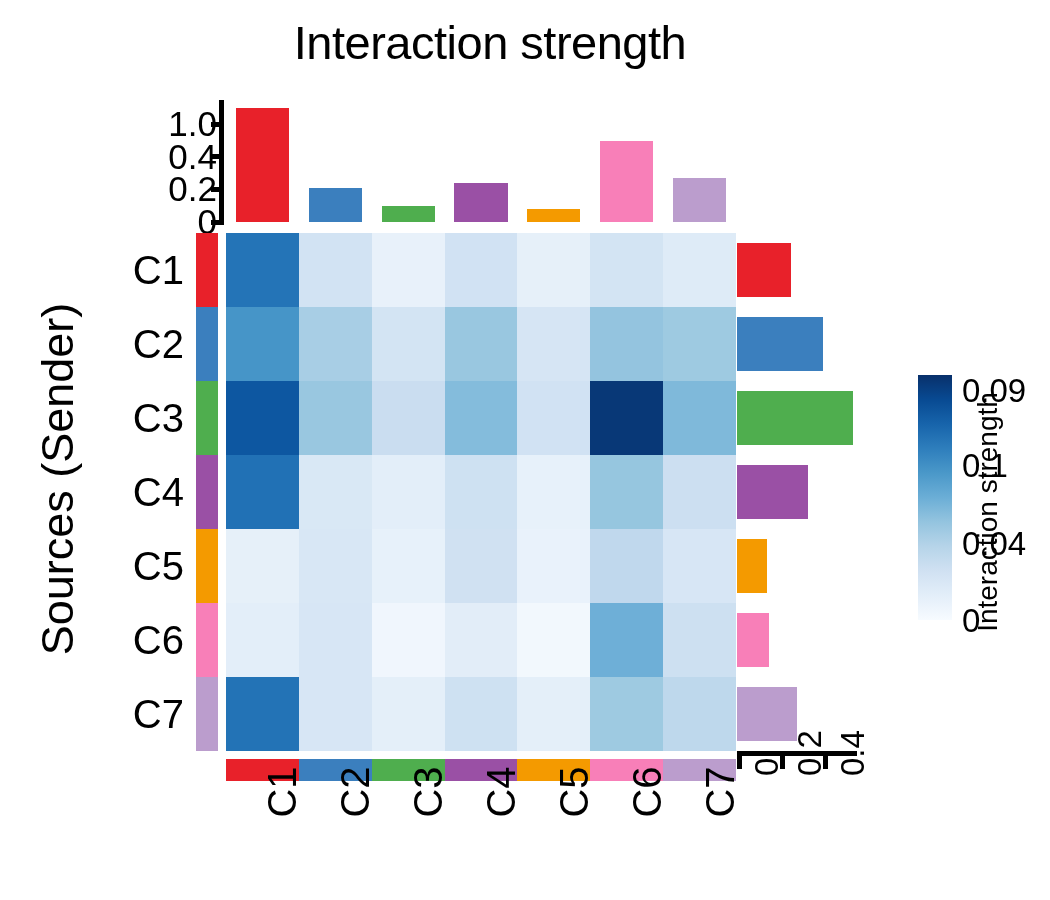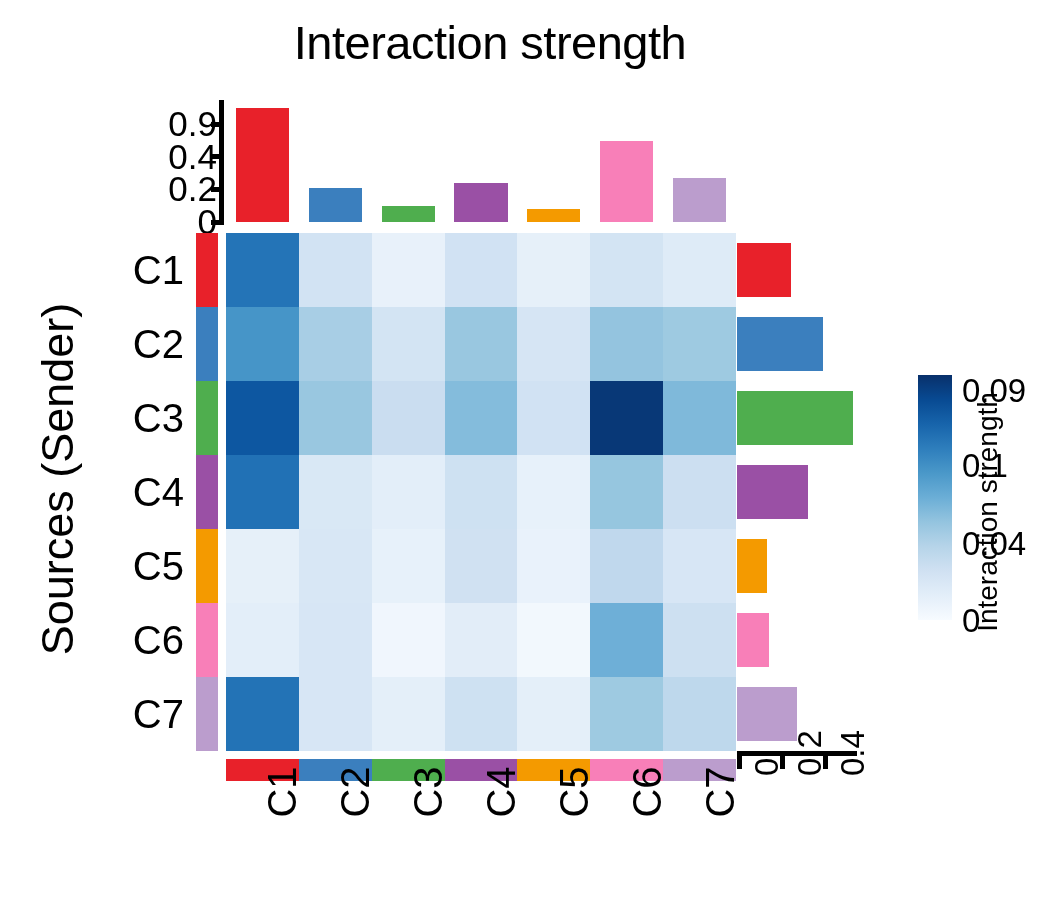--- a/index.html
+++ b/index.html
@@ -80,21 +80,21 @@
   <div class="ylab">Sources (Sender)</div>
 
   <div id="topaxis">
       <div class="ttick" style="top: 119.5px;"></div>
       <div class="ttlab" style="top: 104px;">0</div>
       <div class="ttick" style="top: 86.9667px;"></div>
       <div class="ttlab" style="top: 71.4667px;">0.2</div>
       <div class="ttick" style="top: 54.4333px;"></div>
       <div class="ttlab" style="top: 38.9333px;">0.4</div>
       <div class="ttick" style="top: 21.9px;"></div>
-      <div class="ttlab" style="top: 6.4px;">0.9</div>
+      <div class="ttlab" style="top: 6.4px;">1.0</div>
     </div>
   <div id="topchart">
       <div class="topbar" style="left: 9.83571px; width: 53.1857px; height: 113.867px; background: rgb(232, 33, 42);"></div>
       <div class="topbar" style="left: 82.6929px; width: 53.1857px; height: 34.16px; background: rgb(59, 127, 190);"></div>
       <div class="topbar" style="left: 155.55px; width: 53.1857px; height: 16.2667px; background: rgb(79, 174, 78);"></div>
       <div class="topbar" style="left: 228.407px; width: 53.1857px; height: 39.04px; background: rgb(154, 80, 165);"></div>
       <div class="topbar" style="left: 301.264px; width: 53.1857px; height: 13.0133px; background: rgb(244, 154, 0);"></div>
       <div class="topbar" style="left: 374.121px; width: 53.1857px; height: 81.3333px; background: rgb(248, 127, 184);"></div>
       <div class="topbar" style="left: 446.979px; width: 53.1857px; height: 43.92px; background: rgb(187, 157, 205);"></div>
     </div>

